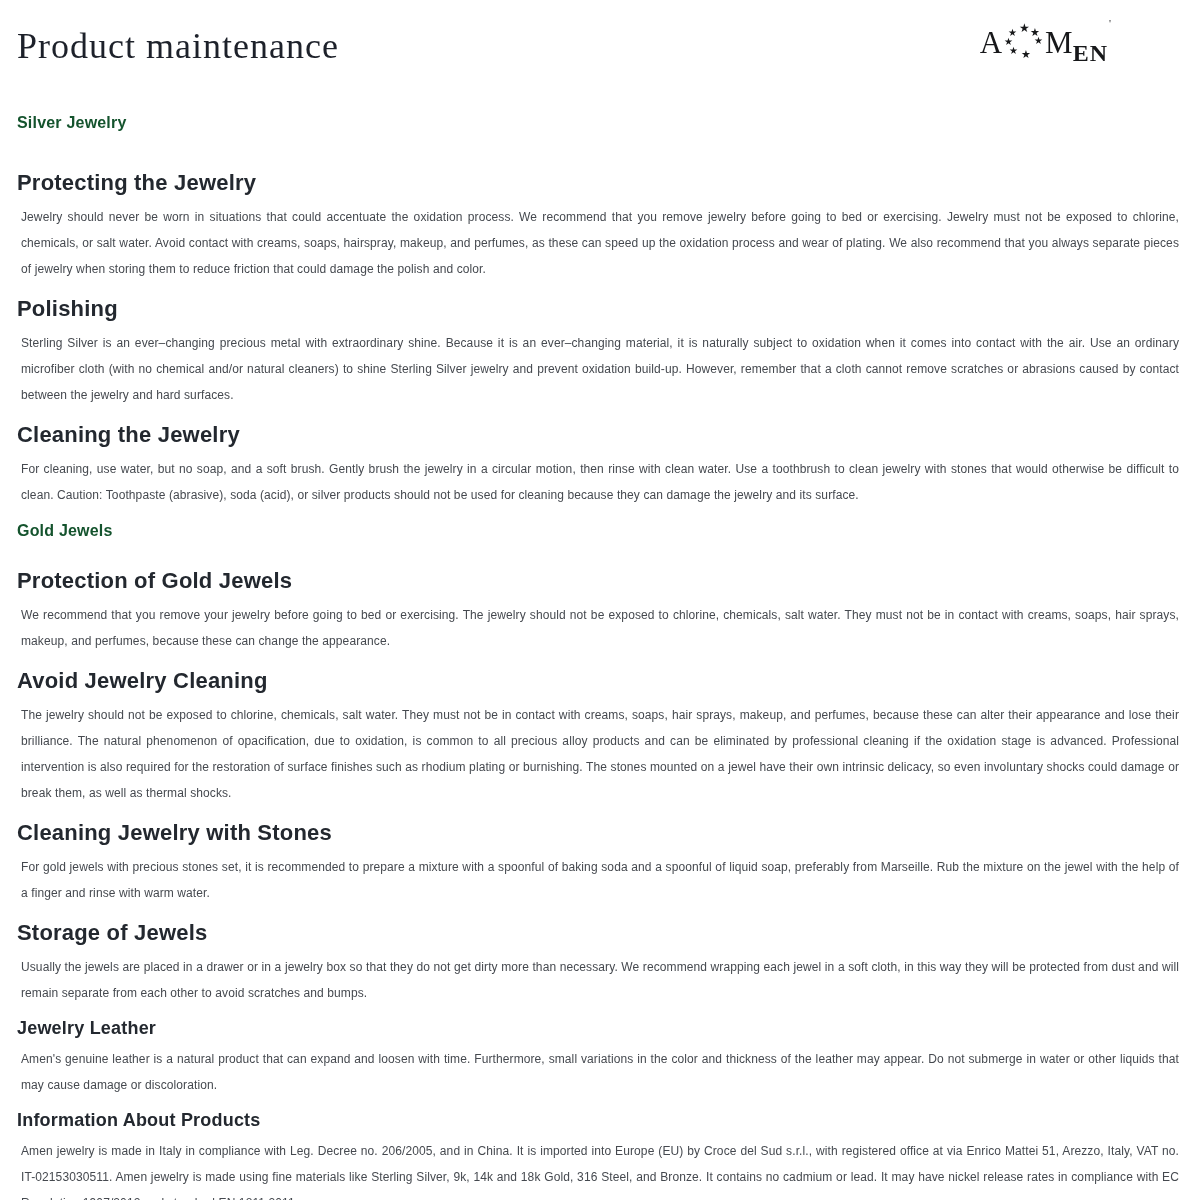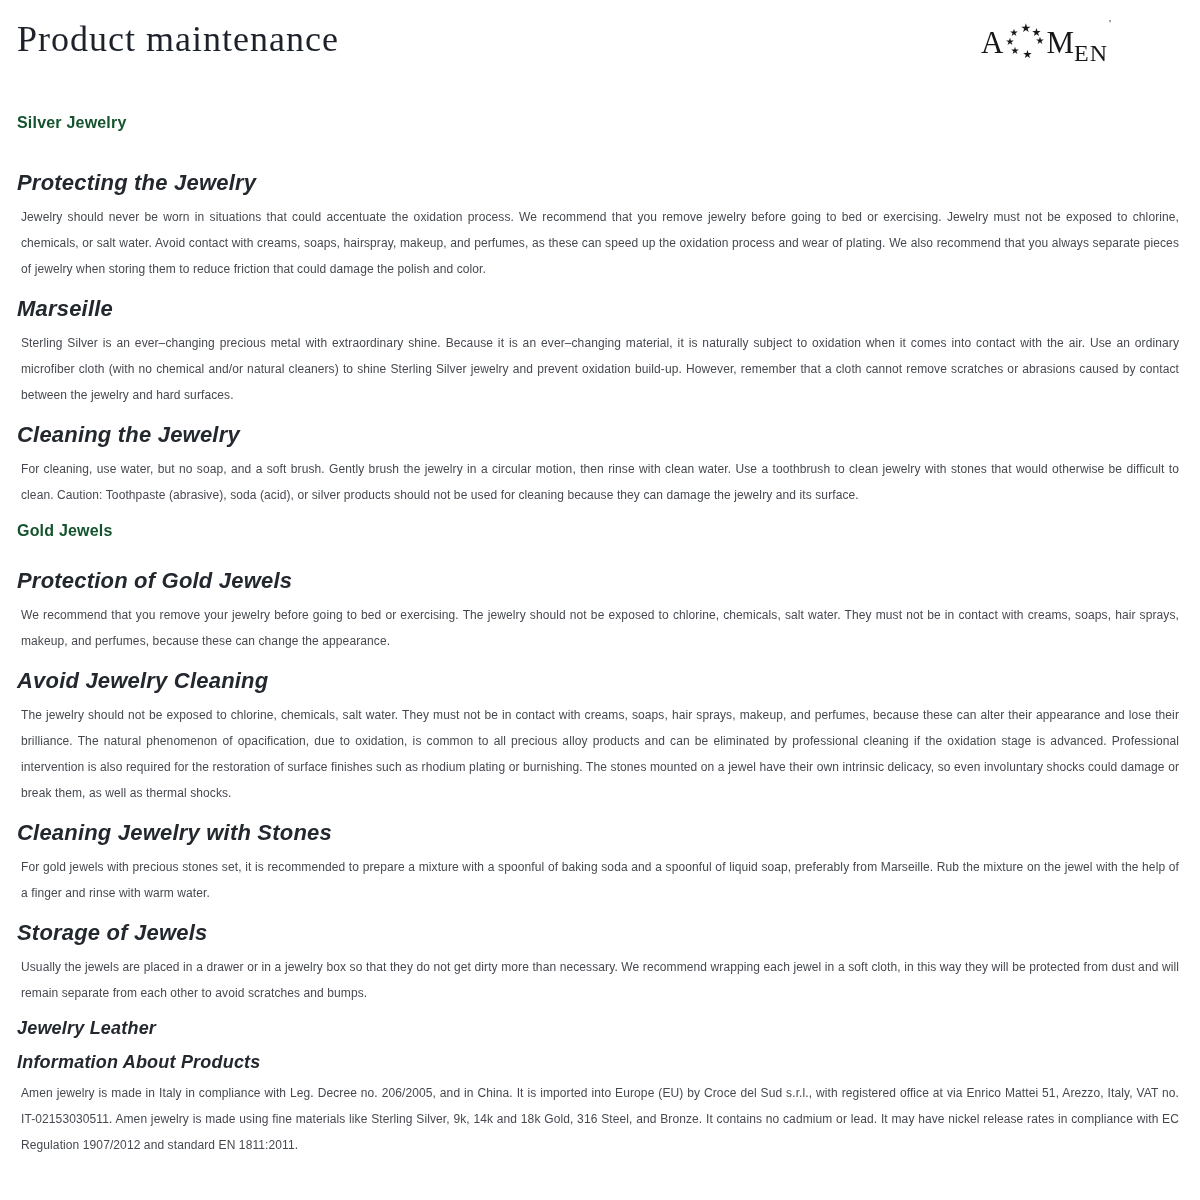--- a/index.html
+++ b/index.html
@@ -5,21 +5,21 @@
   * { box-sizing: border-box; margin: 0; padding: 0; }
   html, body { width: 1200px; height: 1200px; overflow: hidden; background: #ffffff; }
   body {
     font-family: "Liberation Sans", sans-serif;
     padding: 8px 17px 0 17px;
     color: #45494f;
   }
   .header {
     display: flex;
     justify-content: space-between;
-    align-items: center;
+    align-items: flex-end;
   }
   .page-title {
     font-family: "Liberation Serif", serif;
     font-weight: 400;
     font-size: 36px;
     line-height: 48px;
     letter-spacing: 1px;
     color: #1d212a;
   }
   
@@ -27,21 +27,21 @@
     display: flex;
     align-items: center;
     margin-top: 8px;
     margin-right: 72px;
     color: #17181a;
     font-family: "Liberation Serif", serif;
     cursor: pointer;
     user-select: none;
   }
   .logo-a, .logo-m { font-size: 31px; line-height: 34px; font-weight: 500; }
-  .logo-en { font-size: 24px; line-height: 34px; font-weight: 400; letter-spacing: 1px; margin-top: 20px; }
+  .logo-en { font-size: 24px; line-height: 34px; font-weight: 700; letter-spacing: 1px; margin-top: 20px; }
   .logo-tm { font-size: 11px; line-height: 11px; align-self: flex-start; margin-top: 2px; margin-left: 1px; }
   .star-ring {
     position: relative;
     display: inline-block;
     width: 35px;
     height: 37px;
     margin: 0 3px 0 5px;
   }
   .star-ring .st {
     position: absolute;
@@ -66,21 +66,20 @@
     margin: 12px 0 0 0;
   }
   h3.sub.first { margin-top: 42px; }
   h2 {
     font-size: 22px;
     line-height: 30px;
     font-weight: 600;
     color: #23282f;
     letter-spacing: 0.2px;
     margin: 12px 0 6px 0;
-    font-style: italic;
   }
   h2.mt-lg { margin-top: 34px; }
   h2.mt-md { margin-top: 24px; }
   h2.small { font-size: 18px; line-height: 24px; margin-top: 10px; }
   p.body {
     font-size: 12px;
     line-height: 26px;
     letter-spacing: 0.1px;
     color: #45494f;
     text-align: justify;
@@ -111,21 +110,21 @@
 
 <main>
   <h3 class="sub first">Silver Jewelry</h3>
 
   <section>
     <h2 class="mt-lg">Protecting the Jewelry</h2>
     <p class="body">Jewelry should never be worn in situations that could accentuate the oxidation process. We recommend that you remove jewelry before going to bed or exercising. Jewelry must not be exposed to chlorine, chemicals, or salt water. Avoid contact with creams, soaps, hairspray, makeup, and perfumes, as these can speed up the oxidation process and wear of plating. We also recommend that you always separate pieces of jewelry when storing them to reduce friction that could damage the polish and color.</p>
   </section>
 
   <section>
-    <h2>Marseille</h2>
+    <h2>Polishing</h2>
     <p class="body">Sterling Silver is an ever–changing precious metal with extraordinary shine. Because it is an ever–changing material, it is naturally subject to oxidation when it comes into contact with the air. Use an ordinary microfiber cloth (with no chemical and/or natural cleaners) to shine Sterling Silver jewelry and prevent oxidation build-up. However, remember that a cloth cannot remove scratches or abrasions caused by contact between the jewelry and hard surfaces.</p>
   </section>
 
   <section>
     <h2>Cleaning the Jewelry</h2>
     <p class="body">For cleaning, use water, but no soap, and a soft brush. Gently brush the jewelry in a circular motion, then rinse with clean water. Use a toothbrush to clean jewelry with stones that would otherwise be difficult to clean. Caution: Toothpaste (abrasive), soda (acid), or silver products should not be used for cleaning because they can damage the jewelry and its surface.</p>
   </section>
 
   <h3 class="sub">Gold Jewels</h3>
 
@@ -144,19 +143,20 @@
     <p class="body">For gold jewels with precious stones set, it is recommended to prepare a mixture with a spoonful of baking soda and a spoonful of liquid soap, preferably from Marseille. Rub the mixture on the jewel with the help of a finger and rinse with warm water.</p>
   </section>
 
   <section>
     <h2>Storage of Jewels</h2>
     <p class="body">Usually the jewels are placed in a drawer or in a jewelry box so that they do not get dirty more than necessary. We recommend wrapping each jewel in a soft cloth, in this way they will be protected from dust and will remain separate from each other to avoid scratches and bumps.</p>
   </section>
 
   <section>
     <h2 class="small">Jewelry Leather</h2>
+    <p class="body">Amen's genuine leather is a natural product that can expand and loosen with time. Furthermore, small variations in the color and thickness of the leather may appear. Do not submerge in water or other liquids that may cause damage or discoloration.</p>
   </section>
 
   <section>
     <h2 class="small">Information About Products</h2>
     <p class="body">Amen jewelry is made in Italy in compliance with Leg. Decree no. 206/2005, and in China. It is imported into Europe (EU) by Croce del Sud s.r.l., with registered office at via Enrico Mattei 51, Arezzo, Italy, VAT no. IT-02153030511. Amen jewelry is made using fine materials like Sterling Silver, 9k, 14k and 18k Gold, 316 Steel, and Bronze. It contains no cadmium or lead. It may have nickel release rates in compliance with EC Regulation 1907/2012 and standard EN 1811:2011.</p>
   </section>
 </main>
 
 </body></html>

